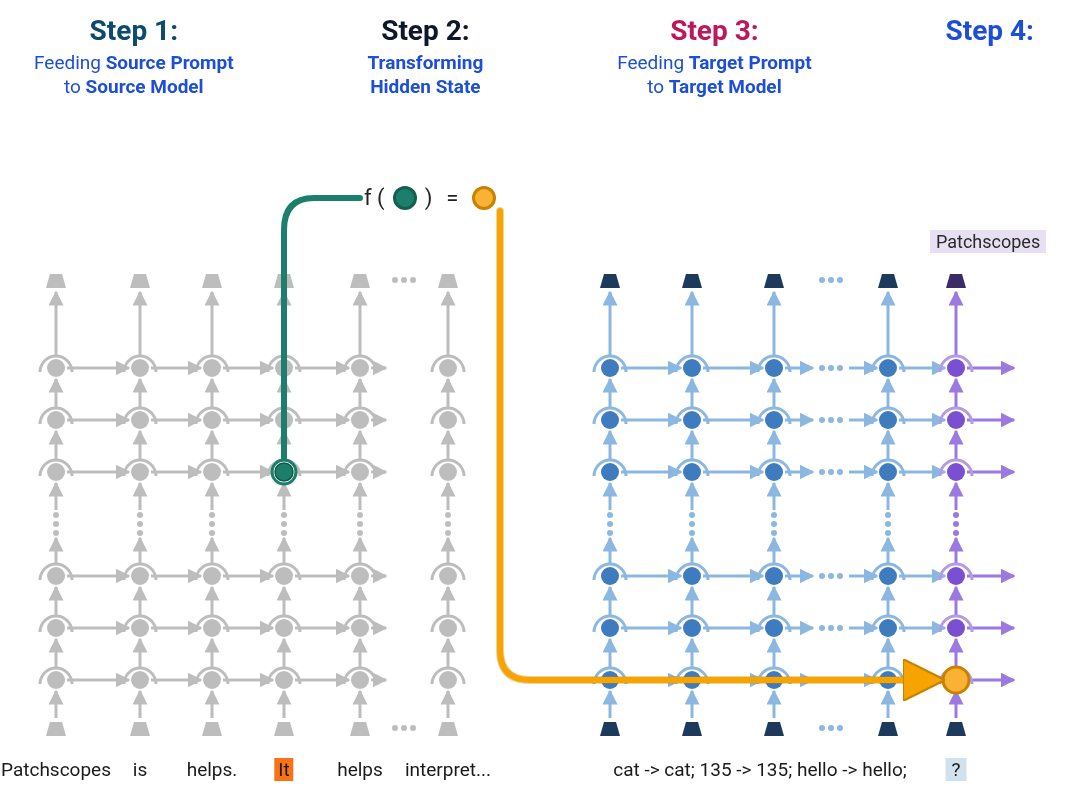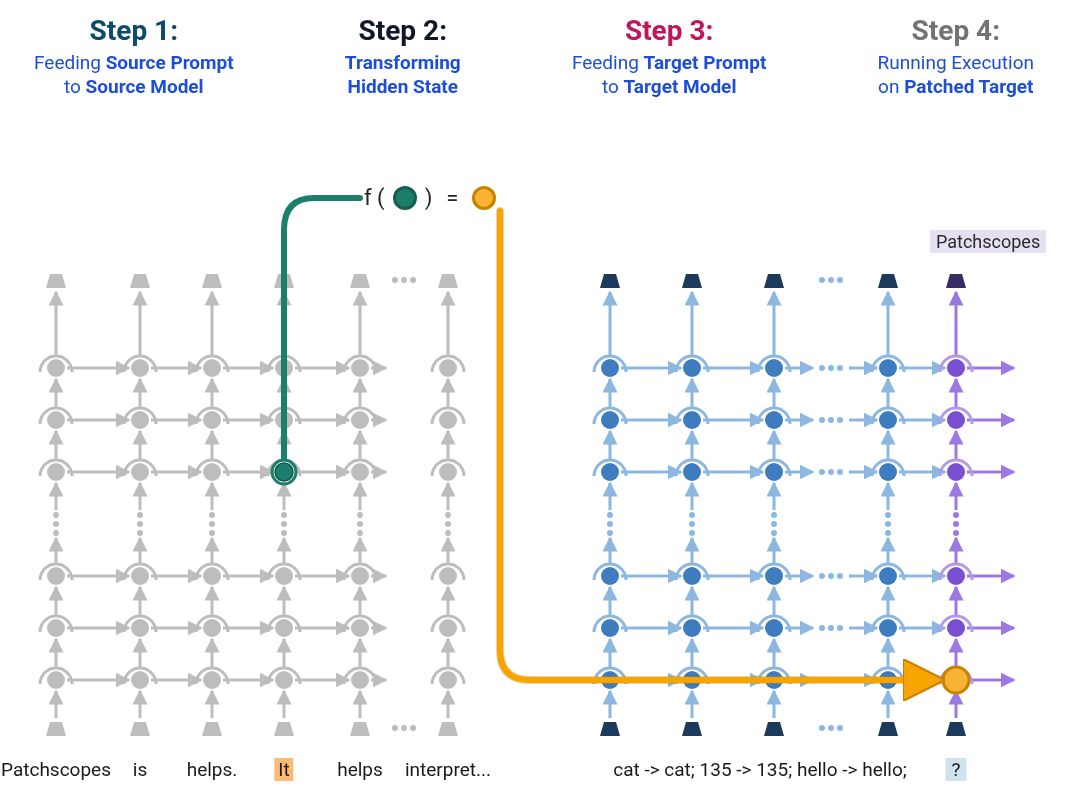--- a/index.html
+++ b/index.html
@@ -34,21 +34,21 @@
   .step-sub {
     font-size: 19px;
     font-weight: 400;
     color: #1d4ed8;
     line-height: 1.25;
   }
   .step-sub b { font-weight: 700; }
   .c-teal   { color: #0c4a6e; }
   .c-orange { color: #0f172a; }
   .c-blue   { color: #be185d; }
-  .c-purple { color: #737373; }
+  .c-purple { color: #1d4ed8; }
 
   .diagram-stage {
     position: absolute;
     top: 120px;
     left: 0;
     width: 1068px;
     height: 640px;
   }
 
   .output-label {
@@ -83,21 +83,21 @@
 
   .tokens {
     position: absolute;
     top: 758px;
     left: 0;
     width: 1068px;
     font-size: 19px;
     color: #1a1a1a;
   }
   .tok { position: absolute; text-align: center; transform: translateX(-50%); white-space: nowrap; }
-  .hilite-teal  { background: #fdba74; padding: 0 4px; }
+  .hilite-teal  { background: #f97316; padding: 0 4px; }
   .hilite-blue  { background: #d0e2ee; padding: 0 6px; }
 </style>
 </head>
 <body>
 
 <div class="headers">
   <div class="step-block">
     <div class="step-title c-teal">Step 1:</div>
     <div class="step-sub">
       <span>Feeding </span><b>Source Prompt</b><br>
@@ -113,24 +113,20 @@
   </div>
   <div class="step-block">
     <div class="step-title c-blue">Step 3:</div>
     <div class="step-sub">
       <span>Feeding </span><b>Target Prompt</b><br>
       <span>to </span><b>Target Model</b>
     </div>
   </div>
   <div class="step-block">
     <div class="step-title c-purple">Step 4:</div>
-    <div class="step-sub">
-      <span>Running Execution</span><br>
-      <span>on </span><b>Patched Target</b>
-    </div>
   </div>
 </div>
 
 <div class="f-equation">
   <span>f (</span>
   <span class="circ-teal"></span>
   <span>)</span>
   <span style="margin:0 6px">=</span>
   <span class="circ-orange"></span>
 </div>

